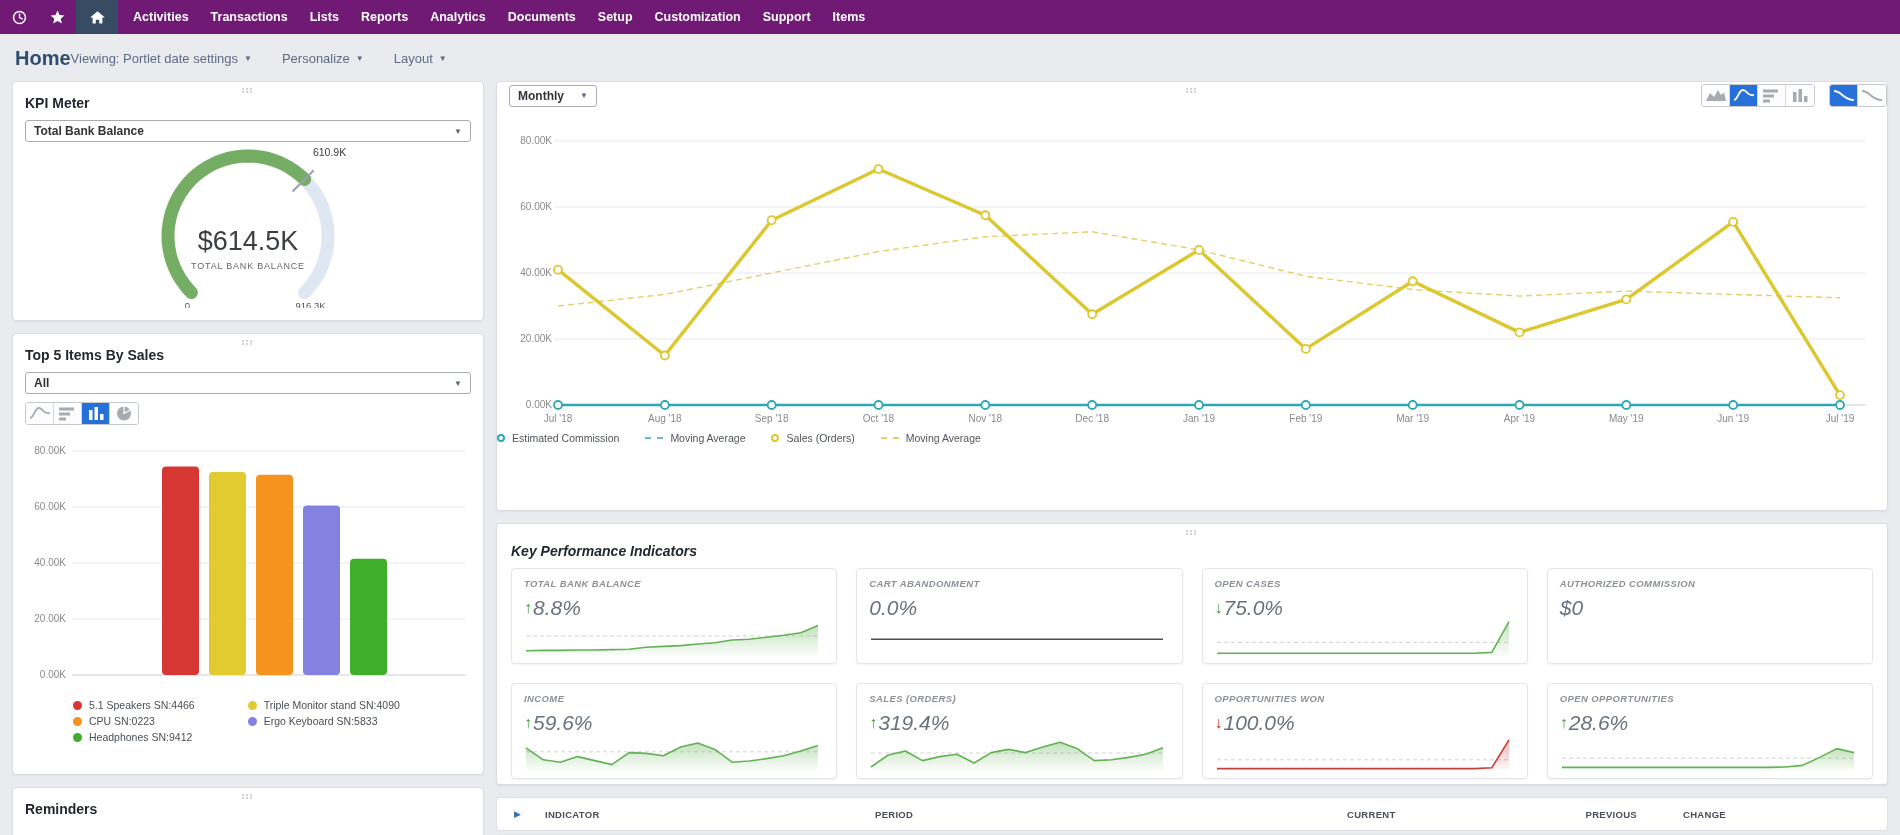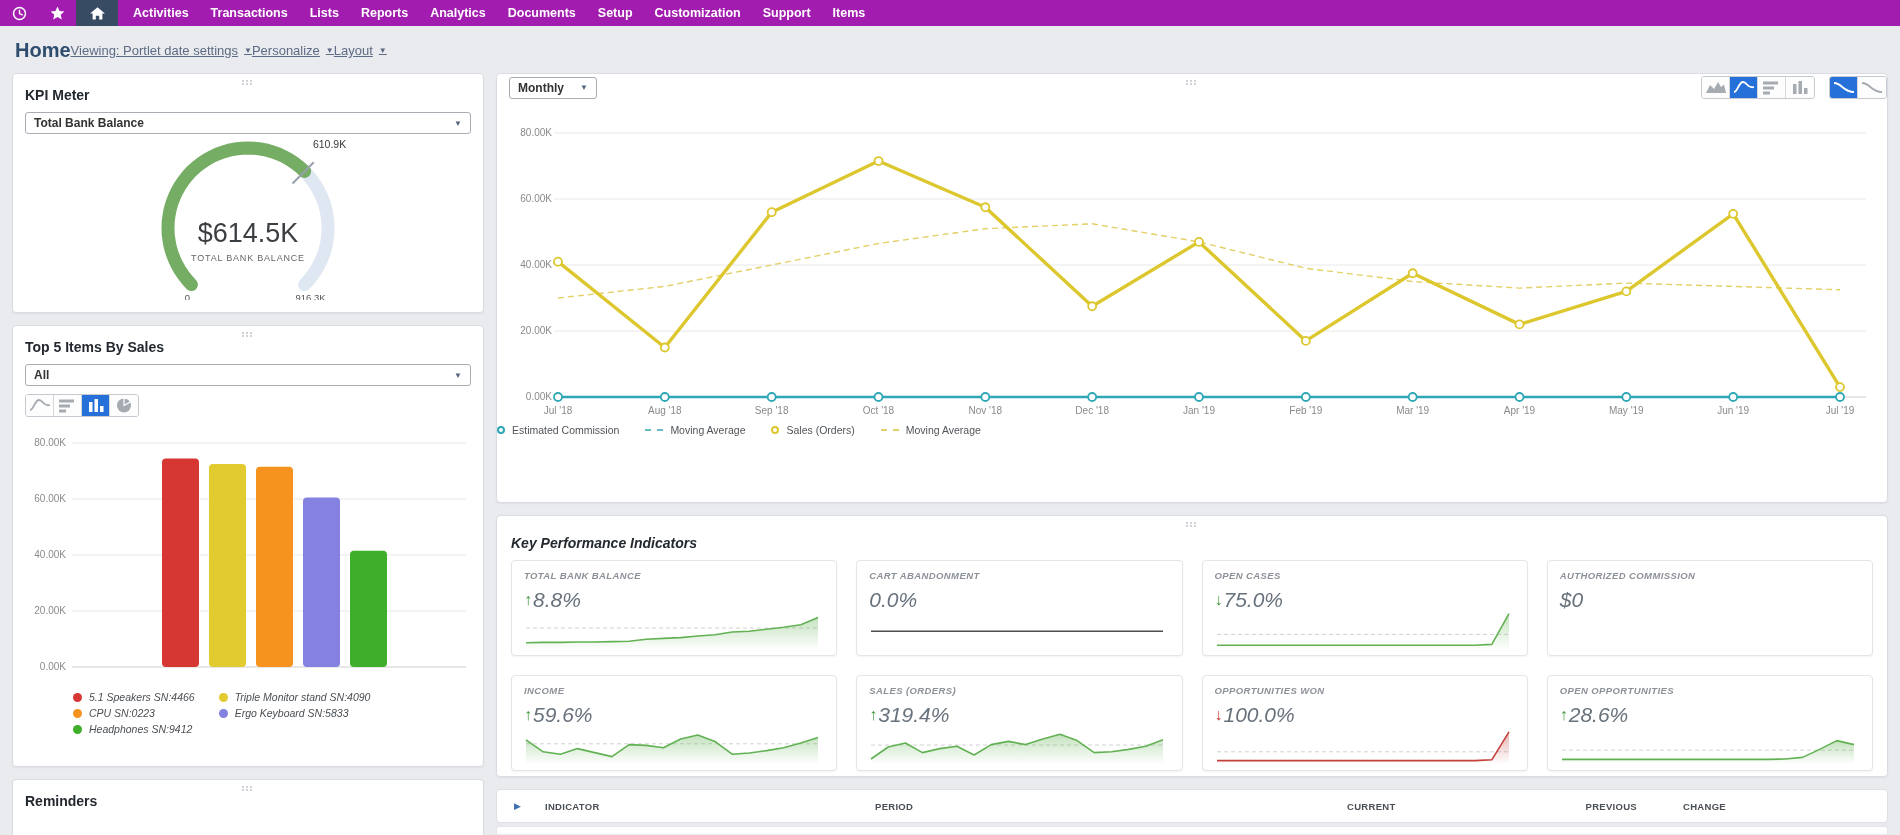--- a/index.html
+++ b/index.html
@@ -1,30 +1,30 @@
 <!DOCTYPE html>
 <html><head>
 <meta charset="utf-8">
 <style>
   * { box-sizing: border-box; }
   html,body { margin:0; padding:0; width:1900px; height:835px; overflow:hidden;
     background:#e9ebef; font-family:"Liberation Sans","DejaVu Sans",sans-serif; }
 
   
-  .navbar { height:26px; background:#a21caf; display:flex; align-items:stretch; }
+  .navbar { height:34px; background:#701a75; display:flex; align-items:stretch; }
   .nav-iconbtn { width:38px; display:flex; align-items:center; justify-content:center; cursor:pointer; }
   .nav-iconbtn.home-active { background:#374b63; width:42px; }
   .nav-menu { display:flex; align-items:stretch; margin-left:4px; }
   .nav-item { color:#fff; font-size:12.5px; font-weight:700; padding:0 11px;
     display:flex; align-items:center; text-decoration:none; cursor:pointer; }
 
   
   .page-header { display:flex; align-items:center; padding:13px 18px 11px 15px; }
   h1.home-title { font-size:20px; color:#2f4d6e; margin:0; font-weight:700; }
-  .hdr-controls { display:flex; color:#5d6b84; font-size:13px; align-items:center;text-decoration:underline; }
+  .hdr-controls { display:flex; gap:30px; color:#5d6b84; font-size:13px; align-items:center; }
   .hdr-ctl { display:flex; align-items:center; gap:6px; cursor:pointer; }
   .caret { font-size:8px; color:#5d6b84; }
 
   
   .content { display:flex; gap:12px; padding:0 12px; }
   .col-left { width:472px; flex:none; display:flex; flex-direction:column; gap:12px; }
   .col-right { flex:1; min-width:0; display:flex; flex-direction:column; gap:12px; }
 
   .portlet { background:#fff; border:1px solid #d9dce2; border-radius:4px; position:relative;
     box-shadow:0 1px 2px rgba(0,0,0,.05); }
@@ -45,21 +45,21 @@
   .ct-btn.sel { background:#2671d9; }
 
   
   .kpi-meter { height:240px; }
   .kpi-meter .select { margin:0 12px; }
 
   
   .top5 { height:442px; }
   .top5 .select { margin:0 12px 8px 12px; }
   .top5 .ct-row { padding:0 12px 2px 12px; }
-  .top5-legend { display:flex; gap:24px; padding:10px 12px 0 60px; font-size:10.5px; color:#4a4f54;font-style:italic; }
+  .top5-legend { display:flex; gap:53px; padding:10px 12px 0 60px; font-size:10.5px; color:#4a4f54; }
   .legend-col { display:flex; flex-direction:column; gap:4px; }
   .lg-item { display:flex; align-items:center; gap:7px; white-space:nowrap; }
   .lg-dot { width:9px; height:9px; border-radius:50%; flex:none; }
 
   
   .reminders { height:100px; }
 
   
   .trend { height:430px; }
   .trend-controls { display:flex; justify-content:space-between; align-items:center; padding:2px 0 6px 12px; }

